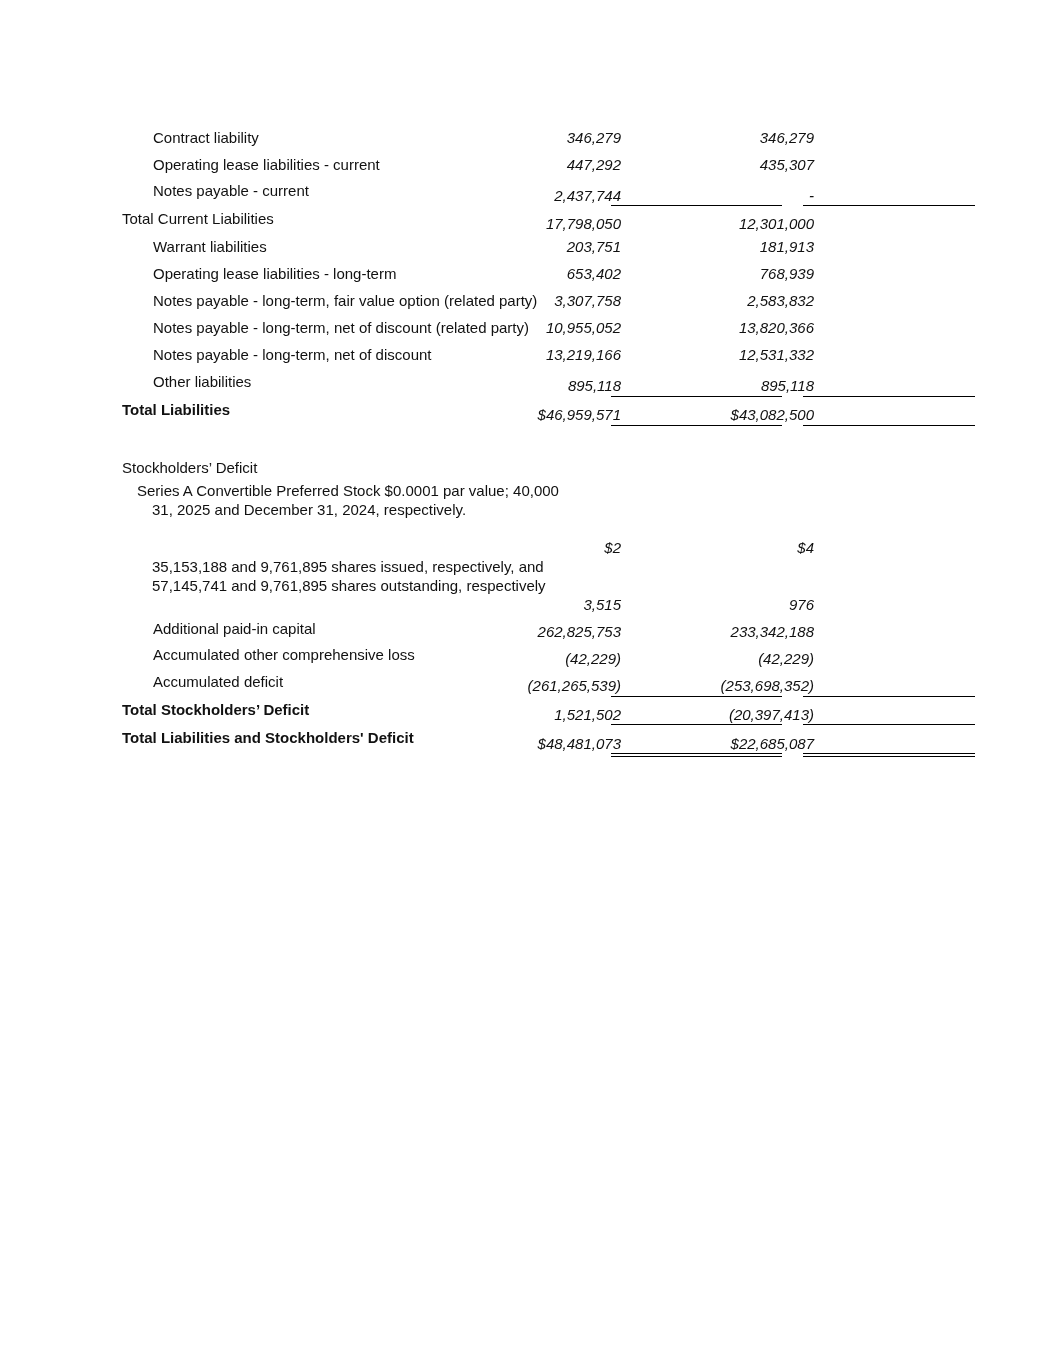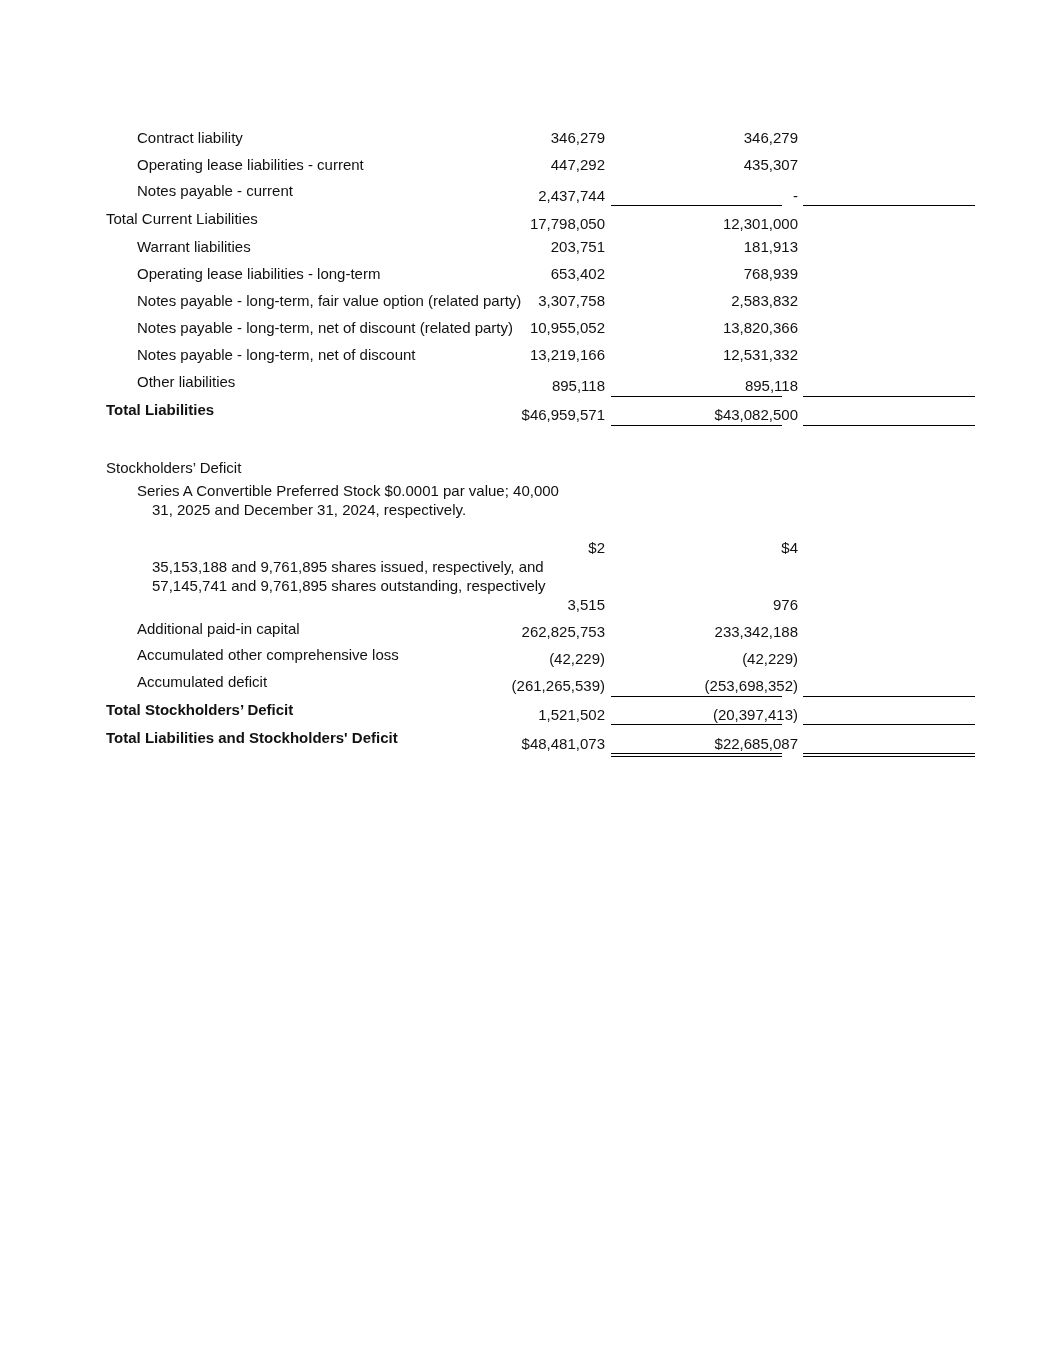--- a/index.html
+++ b/index.html
@@ -1,22 +1,22 @@
 <!DOCTYPE html>
 <html><head>
   <meta charset="utf-8">
   <style>
     html, body { margin: 0; padding: 0; background: #ffffff; }
     body { width: 1055px; height: 1365px; position: relative; overflow: hidden;
            font-family: "Liberation Sans", sans-serif; font-size: 15px; color: #111; }
-    .row { position: absolute; left: 0; width: 879px; height: 20px; }
+    .row { position: absolute; left: 16px; width: 879px; height: 20px; }
     .label { position: absolute; left: 137px; white-space: nowrap; line-height: 19px; }
     .label.outdent { left: 106px; }
     .label.bold { font-weight: bold; }
-    .val { position: absolute; text-align: center; white-space: nowrap; line-height: 19px; }
+    .val { position: absolute; text-align: center; white-space: nowrap; line-height: 19px; font-style: italic; }
     .c1 { right: 274px; }   
     .c2 { right: 81px; }    
     .line { position: absolute; height: 0; border-top: 1.5px solid #000; }
     .l1 { left: 611px; width: 171px; }
     .l2 { left: 803px; width: 172px; }
     .dbl { border-top: 1px solid #000; height: 2px; border-bottom: 1px solid #000; }
     .wrap { position: absolute; left: 137px; width: 480px; line-height: 19px; }
     .wrap .first { display: block; }
     .wrap .cont { display: block; padding-left: 15px; }
   </style>

